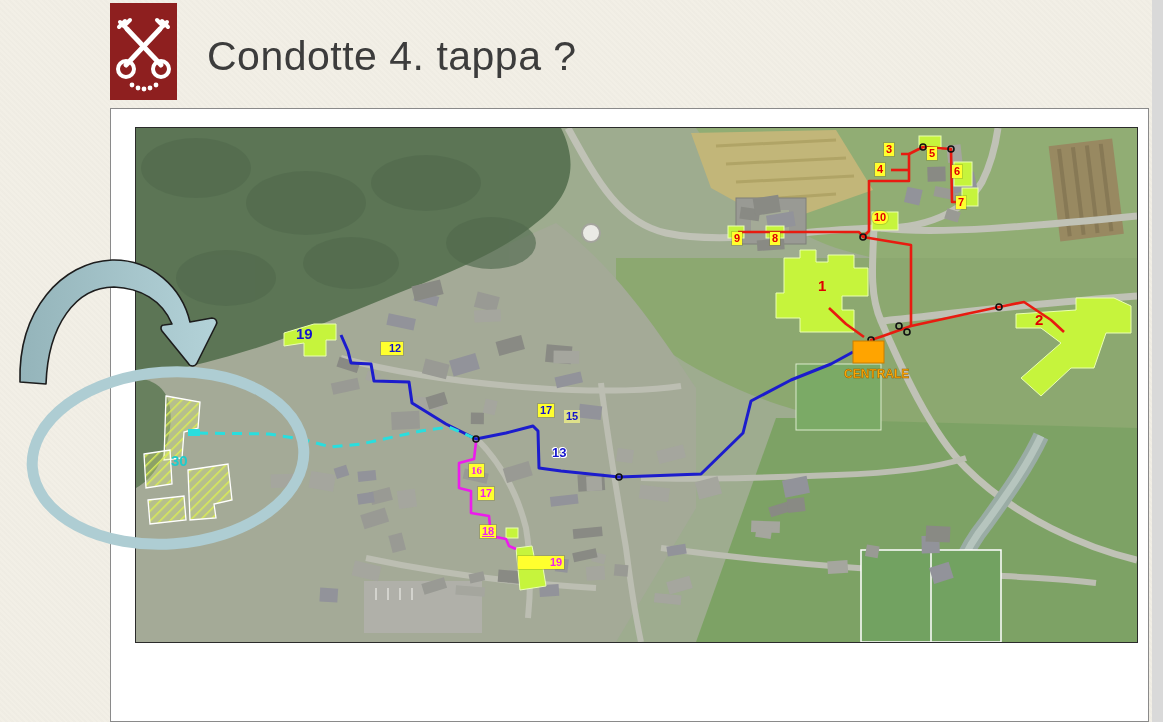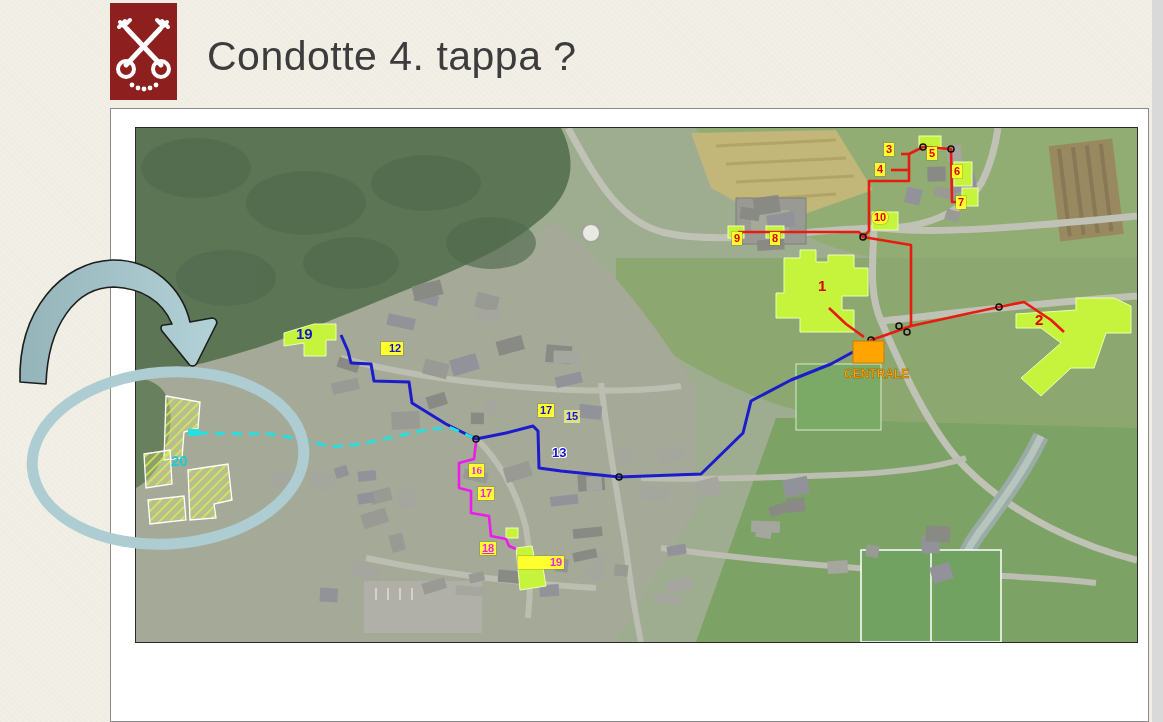--- a/index.html
+++ b/index.html
@@ -302,23 +302,23 @@
           <div class="mk box" style="left: 634px; top: 104px; color: rgb(224, 0, 0);">8</div>
           <div class="mk box" style="left: 596px; top: 104px; color: rgb(224, 0, 0);">9</div>
           <div class="mk box" style="left: 736px; top: 83px; color: rgb(224, 0, 0); border-radius: 6px;">10</div>
           <div class="mk plain" style="left: 158px; top: 198px; color: rgb(21, 21, 204);">19</div>
           <div class="mk box" style="left: 245px; top: 214px; color: rgb(21, 21, 204); padding-left: 8px;">12</div>
           <div class="mk halo" style="left: 414px; top: 318px; color: rgb(21, 21, 204);">13</div>
           <div class="mk box" style="left: 402px; top: 276px; color: rgb(21, 21, 204);">17</div>
           <div class="mk pale" style="left: 428px; top: 254px; color: rgb(21, 21, 204);">15</div>
           <div class="mk box" style="left: 333px; top: 336px; color: rgb(238, 34, 238); font-family: Liberation Serif, serif;">16</div>
           <div class="mk box" style="left: 342px; top: 359px; color: rgb(238, 34, 238); text-align: right;">17</div>
-          <div class="mk box" style="left: 344px; top: 414px; color: rgb(238, 34, 238); text-decoration: underline;">18</div>
+          <div class="mk box" style="left: 344px; top: 397px; color: rgb(238, 34, 238); text-decoration: underline;">18</div>
           <div class="mk box" style="left: 382px; top: 428px; color: rgb(238, 34, 238); padding-left: 32px;">19</div>
-          <div class="mk plain" style="left: 33px; top: 325px; color: rgb(30, 204, 204);">20</div>
+          <div class="mk plain" style="left: 33px; top: 325px; color: rgb(30, 204, 204);">30</div>
         </div>
     </div>
 
   </div>
 </div>
 
 <div class="right-strip"></div>
 
 <svg class="annotation" viewBox="0 0 1163 722">
   <defs>

